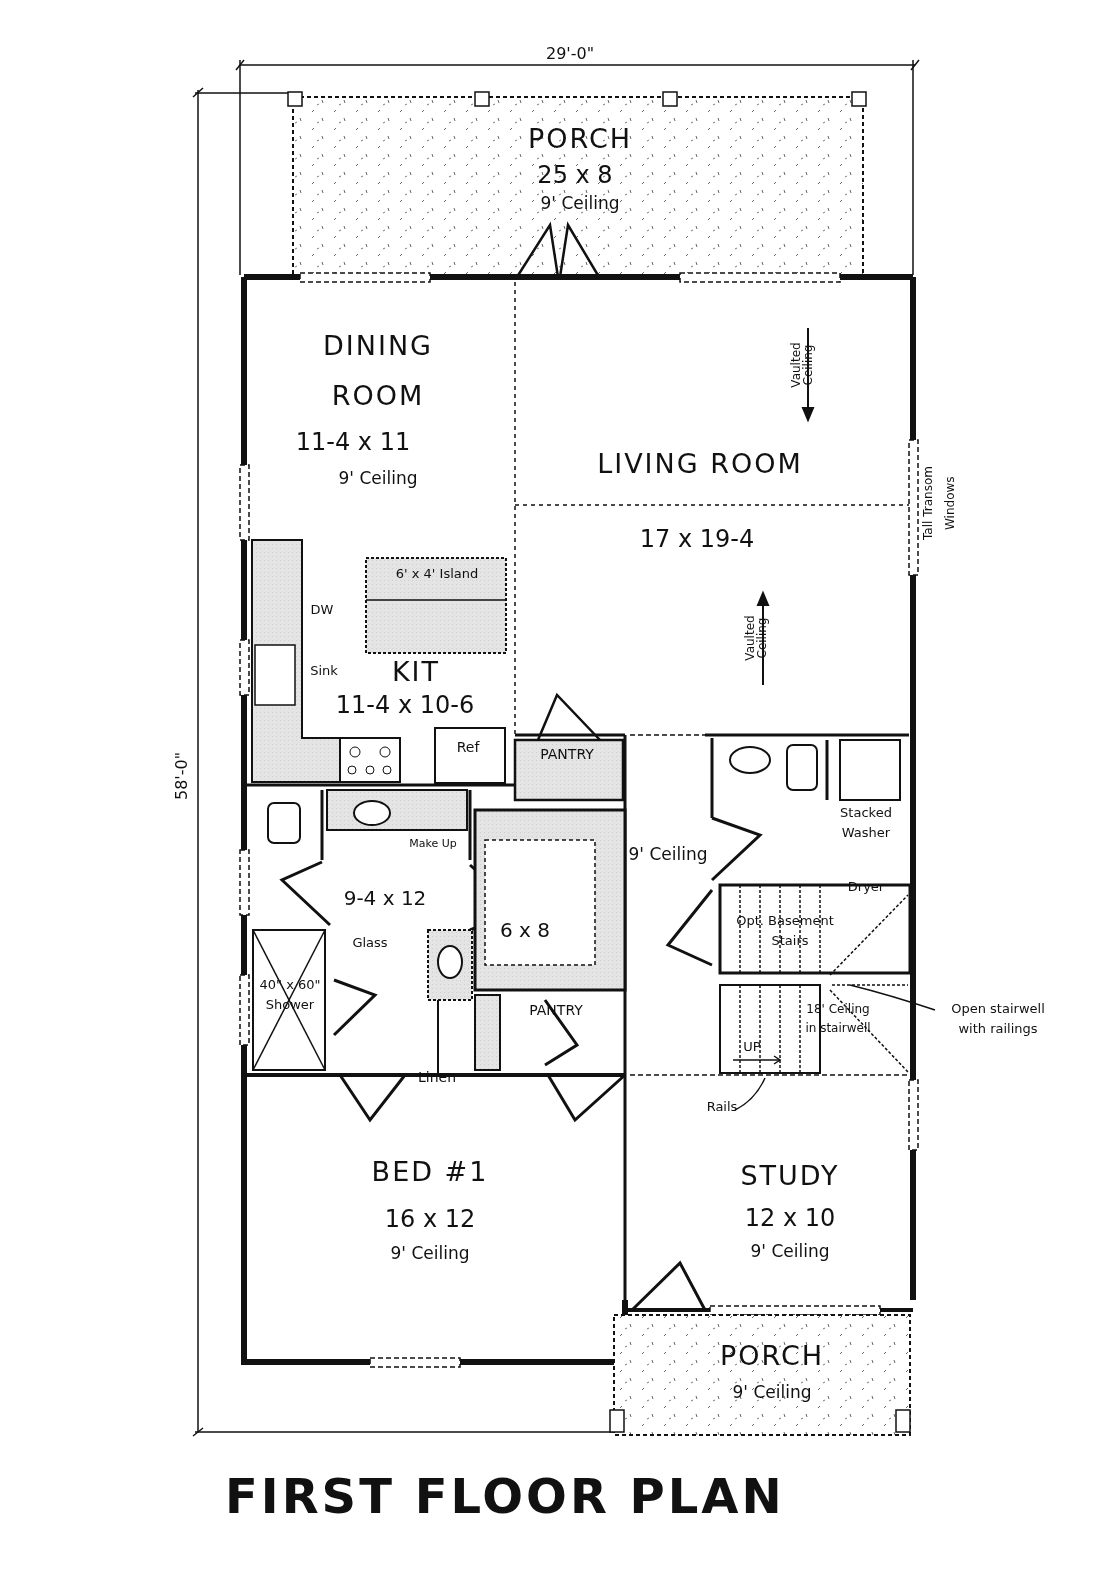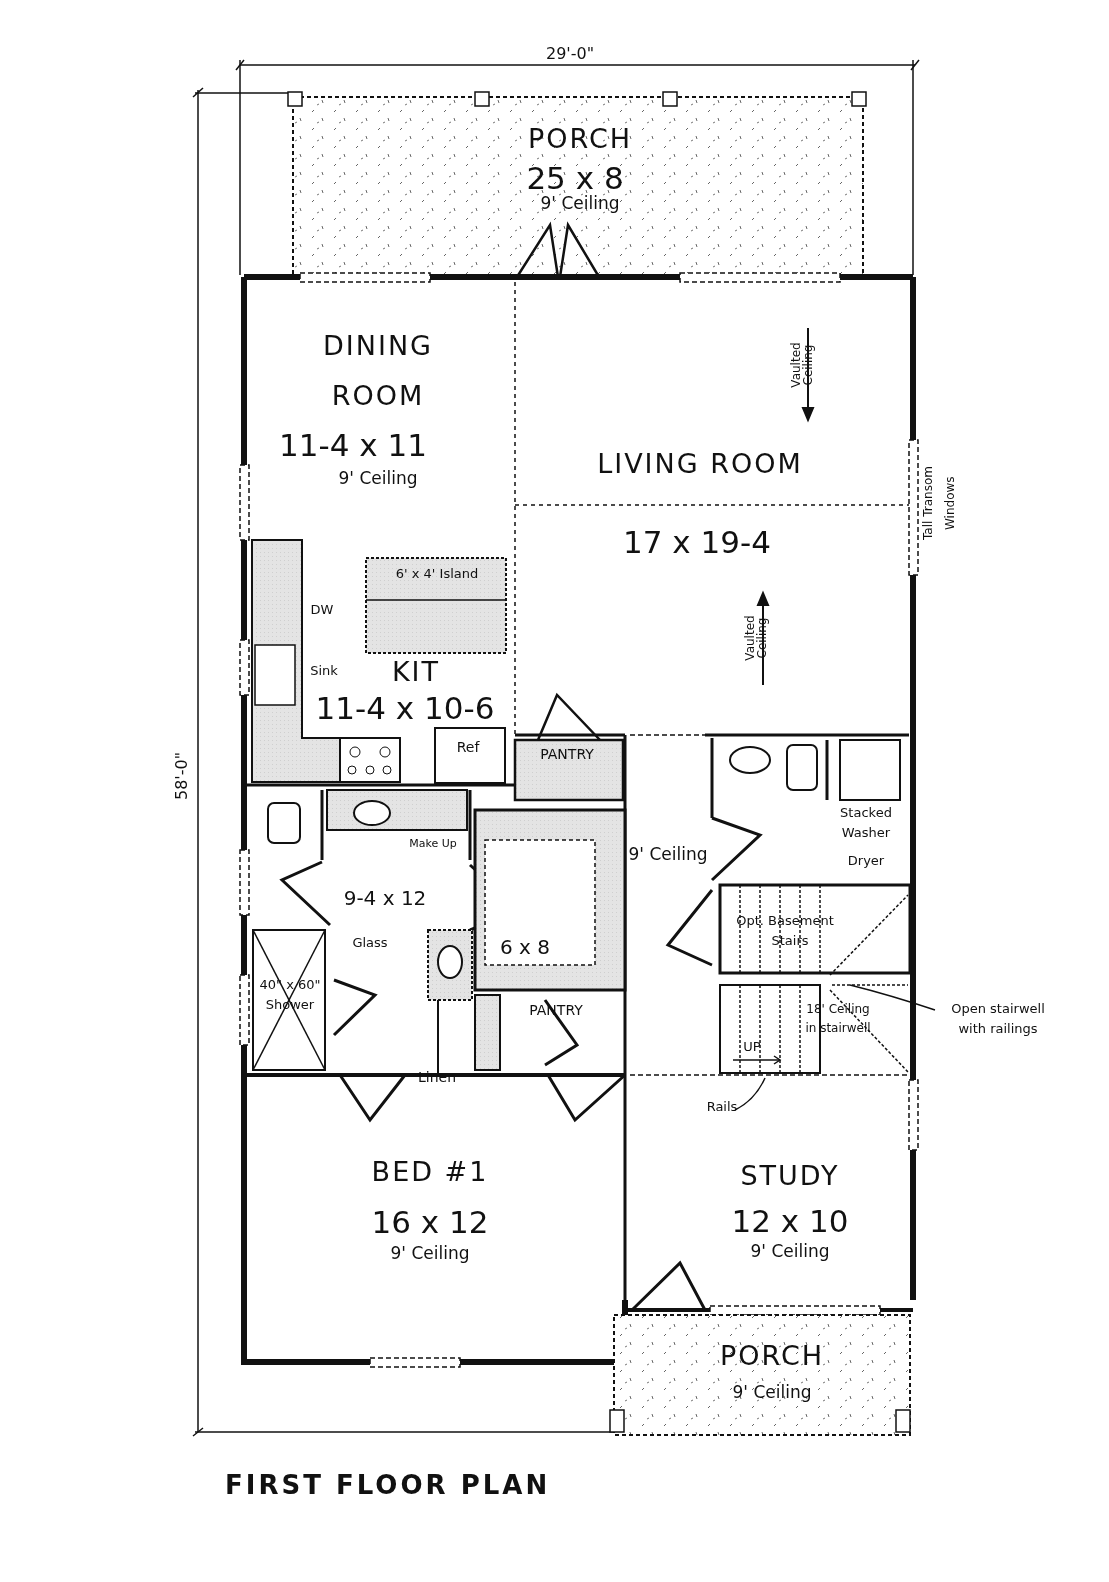--- a/index.html
+++ b/index.html
@@ -1,23 +1,23 @@
 <!DOCTYPE html>
 <html><head>
 <meta charset="utf-8">
 <style>
   html, body { margin:0; padding:0; background:#ffffff; }
   body { width:1109px; height:1582px; position:relative; overflow:hidden; font-family:"DejaVu Sans", sans-serif; color:#111; }
   svg { position:absolute; left:0; top:0; }
   .lbl { position:absolute; color:#111; white-space:nowrap; text-align:center; transform:translateX(-50%); line-height:1; }
   .room-name { font-family:"DejaVu Sans", sans-serif; font-size:27px; letter-spacing:2px; }
-  .dims { font-family:"DejaVu Sans", sans-serif; font-size:31px; }
+  .dims { font-family:"DejaVu Sans", sans-serif; font-size:24px; }
   .ceiling { font-family:"DejaVu Sans", sans-serif; font-size:17px; }
   .small { font-family:"DejaVu Sans", sans-serif; font-size:13px; }
-  .title { font-family:"DejaVu Sans", sans-serif; font-size:26px; letter-spacing:3px; font-weight:bold; transform:none;text-align:right; }
+  .title { font-family:"DejaVu Sans", sans-serif; font-size:48px; letter-spacing:3px; font-weight:bold; transform:none;text-align:right; }
   .vert { transform-origin:left top; }
 </style>
 </head>
 <body>
 
 <svg width="1109" height="1582" viewBox="0 0 1109 1582">
   <defs>
     <pattern id="dots" width="22" height="18" patternUnits="userSpaceOnUse">
       <rect width="22" height="18" fill="#ffffff"></rect>
       <line x1="4" y1="4" x2="6" y2="2" stroke="#666" stroke-width="1"></line>
@@ -200,31 +200,31 @@
 <div class="lbl small" style="left:437px;top:567px;">6' x 4' Island</div>
 <div class="lbl small" style="left:322px;top:603px;">DW</div>
 <div class="lbl small" style="left:324px;top:664px;">Sink</div>
 <div class="lbl room-name" style="left:416px;top:658px;">KIT</div>
 <div class="lbl dims" style="left:405px;top:693px;">11-4 x 10-6</div>
 <div class="lbl small" style="left:468px;top:740px;font-size:14px;">Ref</div>
 <div class="lbl small" style="left:567px;top:747px;font-size:14px;">PANTRY</div>
 
 <div class="lbl small" style="left:433px;top:838px;font-size:11px;">Make Up</div>
 <div class="lbl dims" style="left:385px;top:888px;font-size:20px;">9-4 x 12</div>
-<div class="lbl dims" style="left:525px;top:920px;font-size:20px;margin-top:17px;">6 x 8</div>
+<div class="lbl dims" style="left:525px;top:920px;font-size:20px;">6 x 8</div>
 <div class="lbl small" style="left:370px;top:936px;">Glass</div>
 <div class="lbl small" style="left:290px;top:978px;">40" x 60"</div>
 <div class="lbl small" style="left:290px;top:998px;">Shower</div>
 <div class="lbl small" style="left:437px;top:1070px;font-size:14px;">Linen</div>
 <div class="lbl small" style="left:556px;top:1003px;font-size:14px;">PANTRY</div>
 
 <div class="lbl ceiling" style="left:668px;top:846px;">9' Ceiling</div>
 <div class="lbl small" style="left:866px;top:806px;">Stacked</div>
 <div class="lbl small" style="left:866px;top:826px;">Washer</div>
-<div class="lbl small" style="left:866px;top:854px;">Dryer</div>
+<div class="lbl small" style="left:866px;top:880px;">Dryer</div>
 
 <div class="lbl small" style="left:785px;top:914px;">Opt. Basement</div>
 <div class="lbl small" style="left:790px;top:934px;">Stairs</div>
 <div class="lbl small" style="left:838px;top:1003px;font-size:12px;">18' Ceiling</div>
 <div class="lbl small" style="left:838px;top:1022px;font-size:12px;">in stairwell</div>
 <div class="lbl small" style="left:752px;top:1040px;">UP</div>
 <div class="lbl small" style="left:722px;top:1100px;">Rails</div>
 <div class="lbl small" style="left:998px;top:1002px;">Open stairwell</div>
 <div class="lbl small" style="left:998px;top:1022px;">with railings</div>
 

